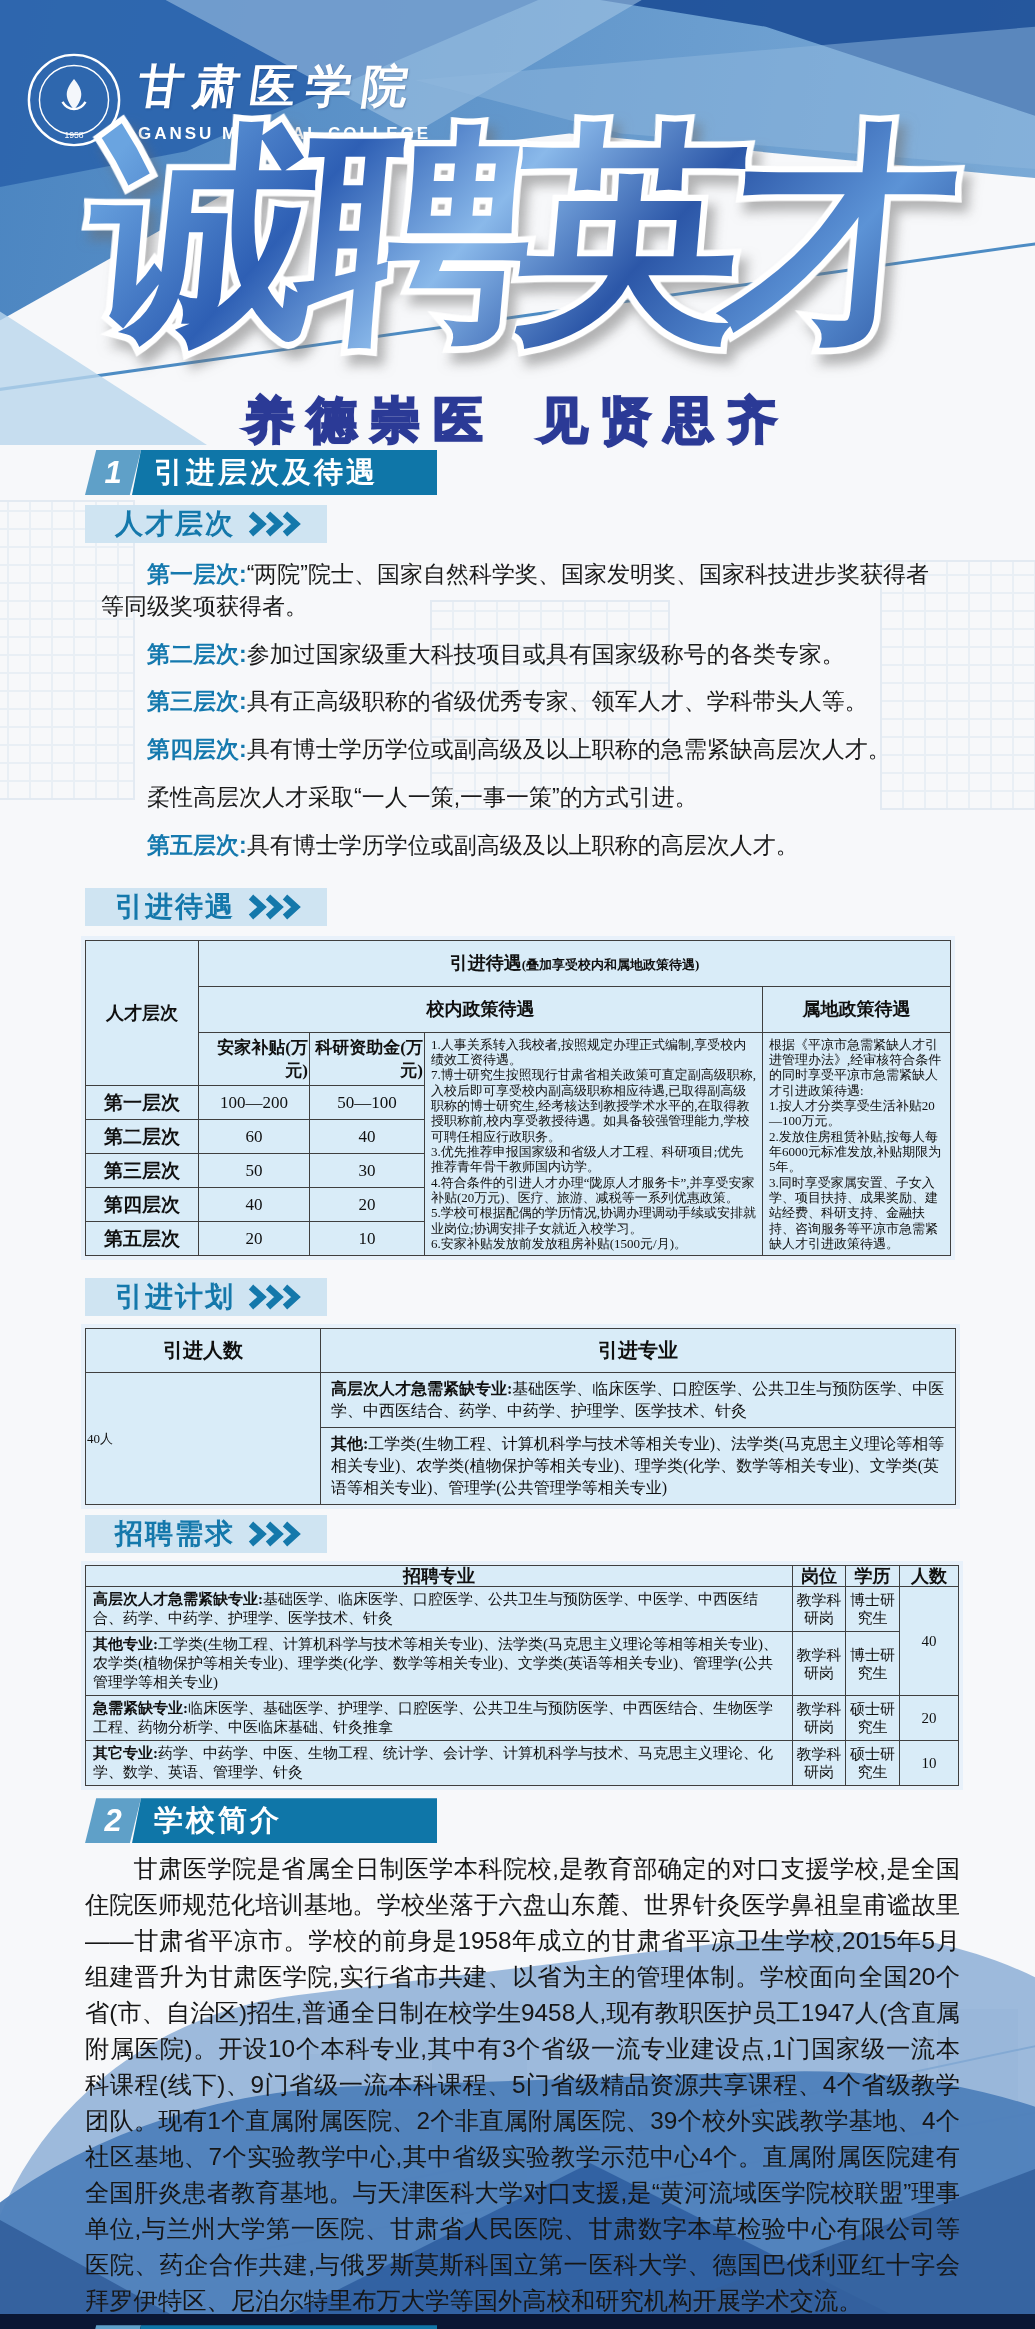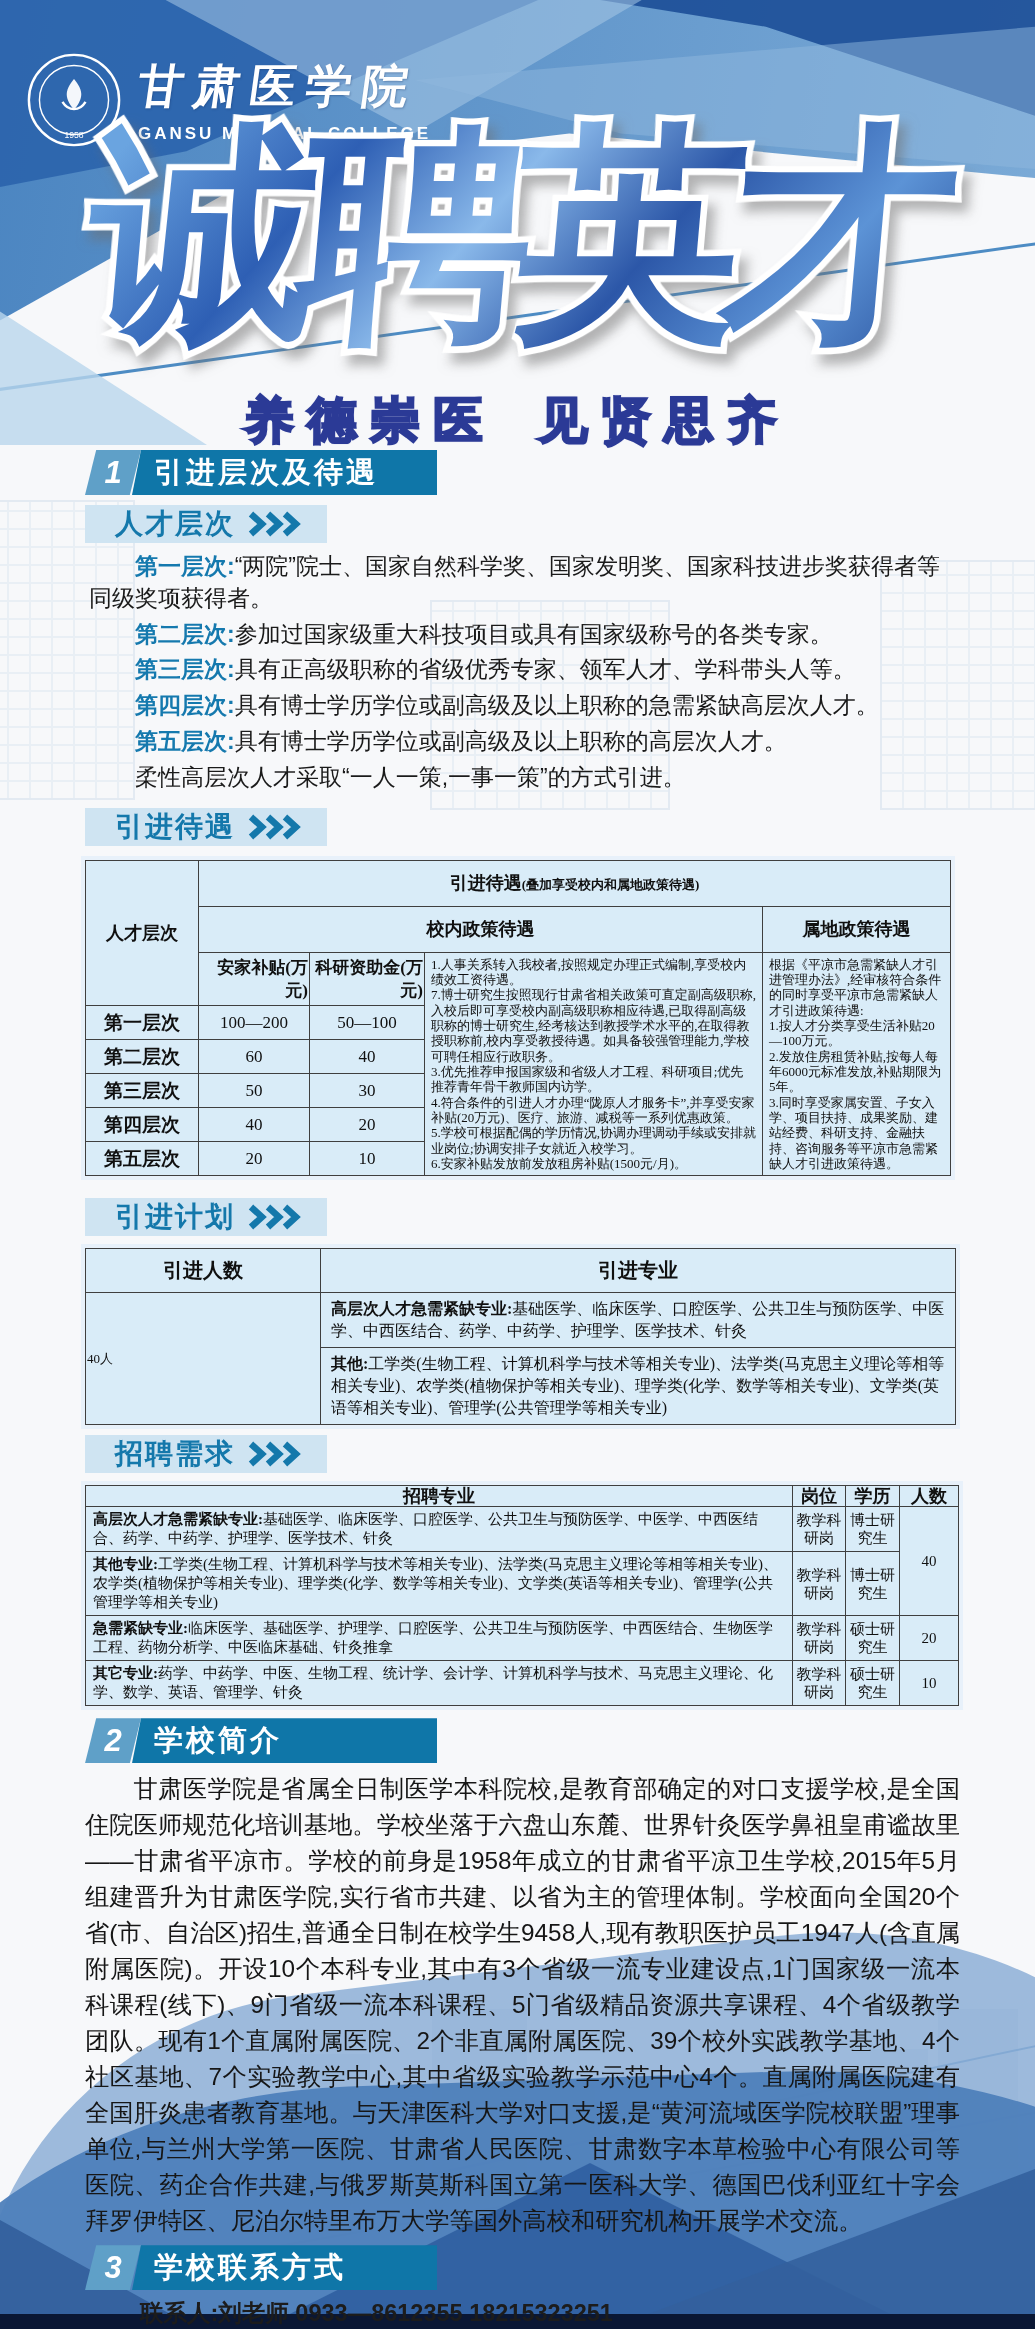--- a/index.html
+++ b/index.html
@@ -57,21 +57,21 @@
            font-size:29px;letter-spacing:3px;}
 
   
   .sub-label{display:inline-flex;align-items:center;margin-top:10px;height:38px;
              background:#cfe4f2;padding:0 24px 0 30px;}
   .sub-label .txt{font-size:28px;font-weight:800;color:#1478ab;letter-spacing:2px;}
   .sub-label svg{margin-left:12px;}
 
   
   .levels{margin-top:8px;font-size:23px;line-height:31.8px;}
-  .levels p{margin:4px;text-indent:2em;}
+  .levels p{margin:16px;text-indent:2em;}
   .lv-label{color:#1579ae;font-weight:700;}
 
   
   table{border-collapse:collapse;background:#d9ecf8;outline:4px solid #e8f1fa;
         font-family:"Liberation Serif",serif;color:#101010;}
   td,th{border:1px solid #3f3f3f;}
 
   
   .t1{margin-top:14px;width:865px;table-layout:fixed;}
   .t1 .h1{height:46px;} .t1 .h2{height:46px;} .t1 .h3{height:48px;} .t1 .br{height:31px;}
@@ -201,22 +201,22 @@
         <path d="M21 3 L32 13 L21 23" stroke="#1478ab" stroke-width="6.5" fill="none"></path>
         <path d="M38 3 L49 13 L38 23" stroke="#1478ab" stroke-width="6.5" fill="none"></path>
       </svg>
     </div>
 
     <div class="levels">
       <p><span class="lv-label">第一层次:</span><span>“两院”院士、国家自然科学奖、国家发明奖、国家科技进步奖获得者等同级奖项获得者。</span></p>
       <p><span class="lv-label">第二层次:</span><span>参加过国家级重大科技项目或具有国家级称号的各类专家。</span></p>
       <p><span class="lv-label">第三层次:</span><span>具有正高级职称的省级优秀专家、领军人才、学科带头人等。</span></p>
       <p><span class="lv-label">第四层次:</span><span>具有博士学历学位或副高级及以上职称的急需紧缺高层次人才。</span></p>
+      <p>柔性高层次人才采取“一人一策,一事一策”的方式引进。</p>
       <p><span class="lv-label">第五层次:</span><span>具有博士学历学位或副高级及以上职称的高层次人才。</span></p>
-      <p>柔性高层次人才采取“一人一策,一事一策”的方式引进。</p>
     </div>
 
     <div class="sub-label">
       <span class="txt">引进待遇</span>
       <svg width="56" height="26" viewBox="0 0 56 26">
         <path d="M4 3 L15 13 L4 23" stroke="#1478ab" stroke-width="6.5" fill="none"></path>
         <path d="M21 3 L32 13 L21 23" stroke="#1478ab" stroke-width="6.5" fill="none"></path>
         <path d="M38 3 L49 13 L38 23" stroke="#1478ab" stroke-width="6.5" fill="none"></path>
       </svg>
     </div>

